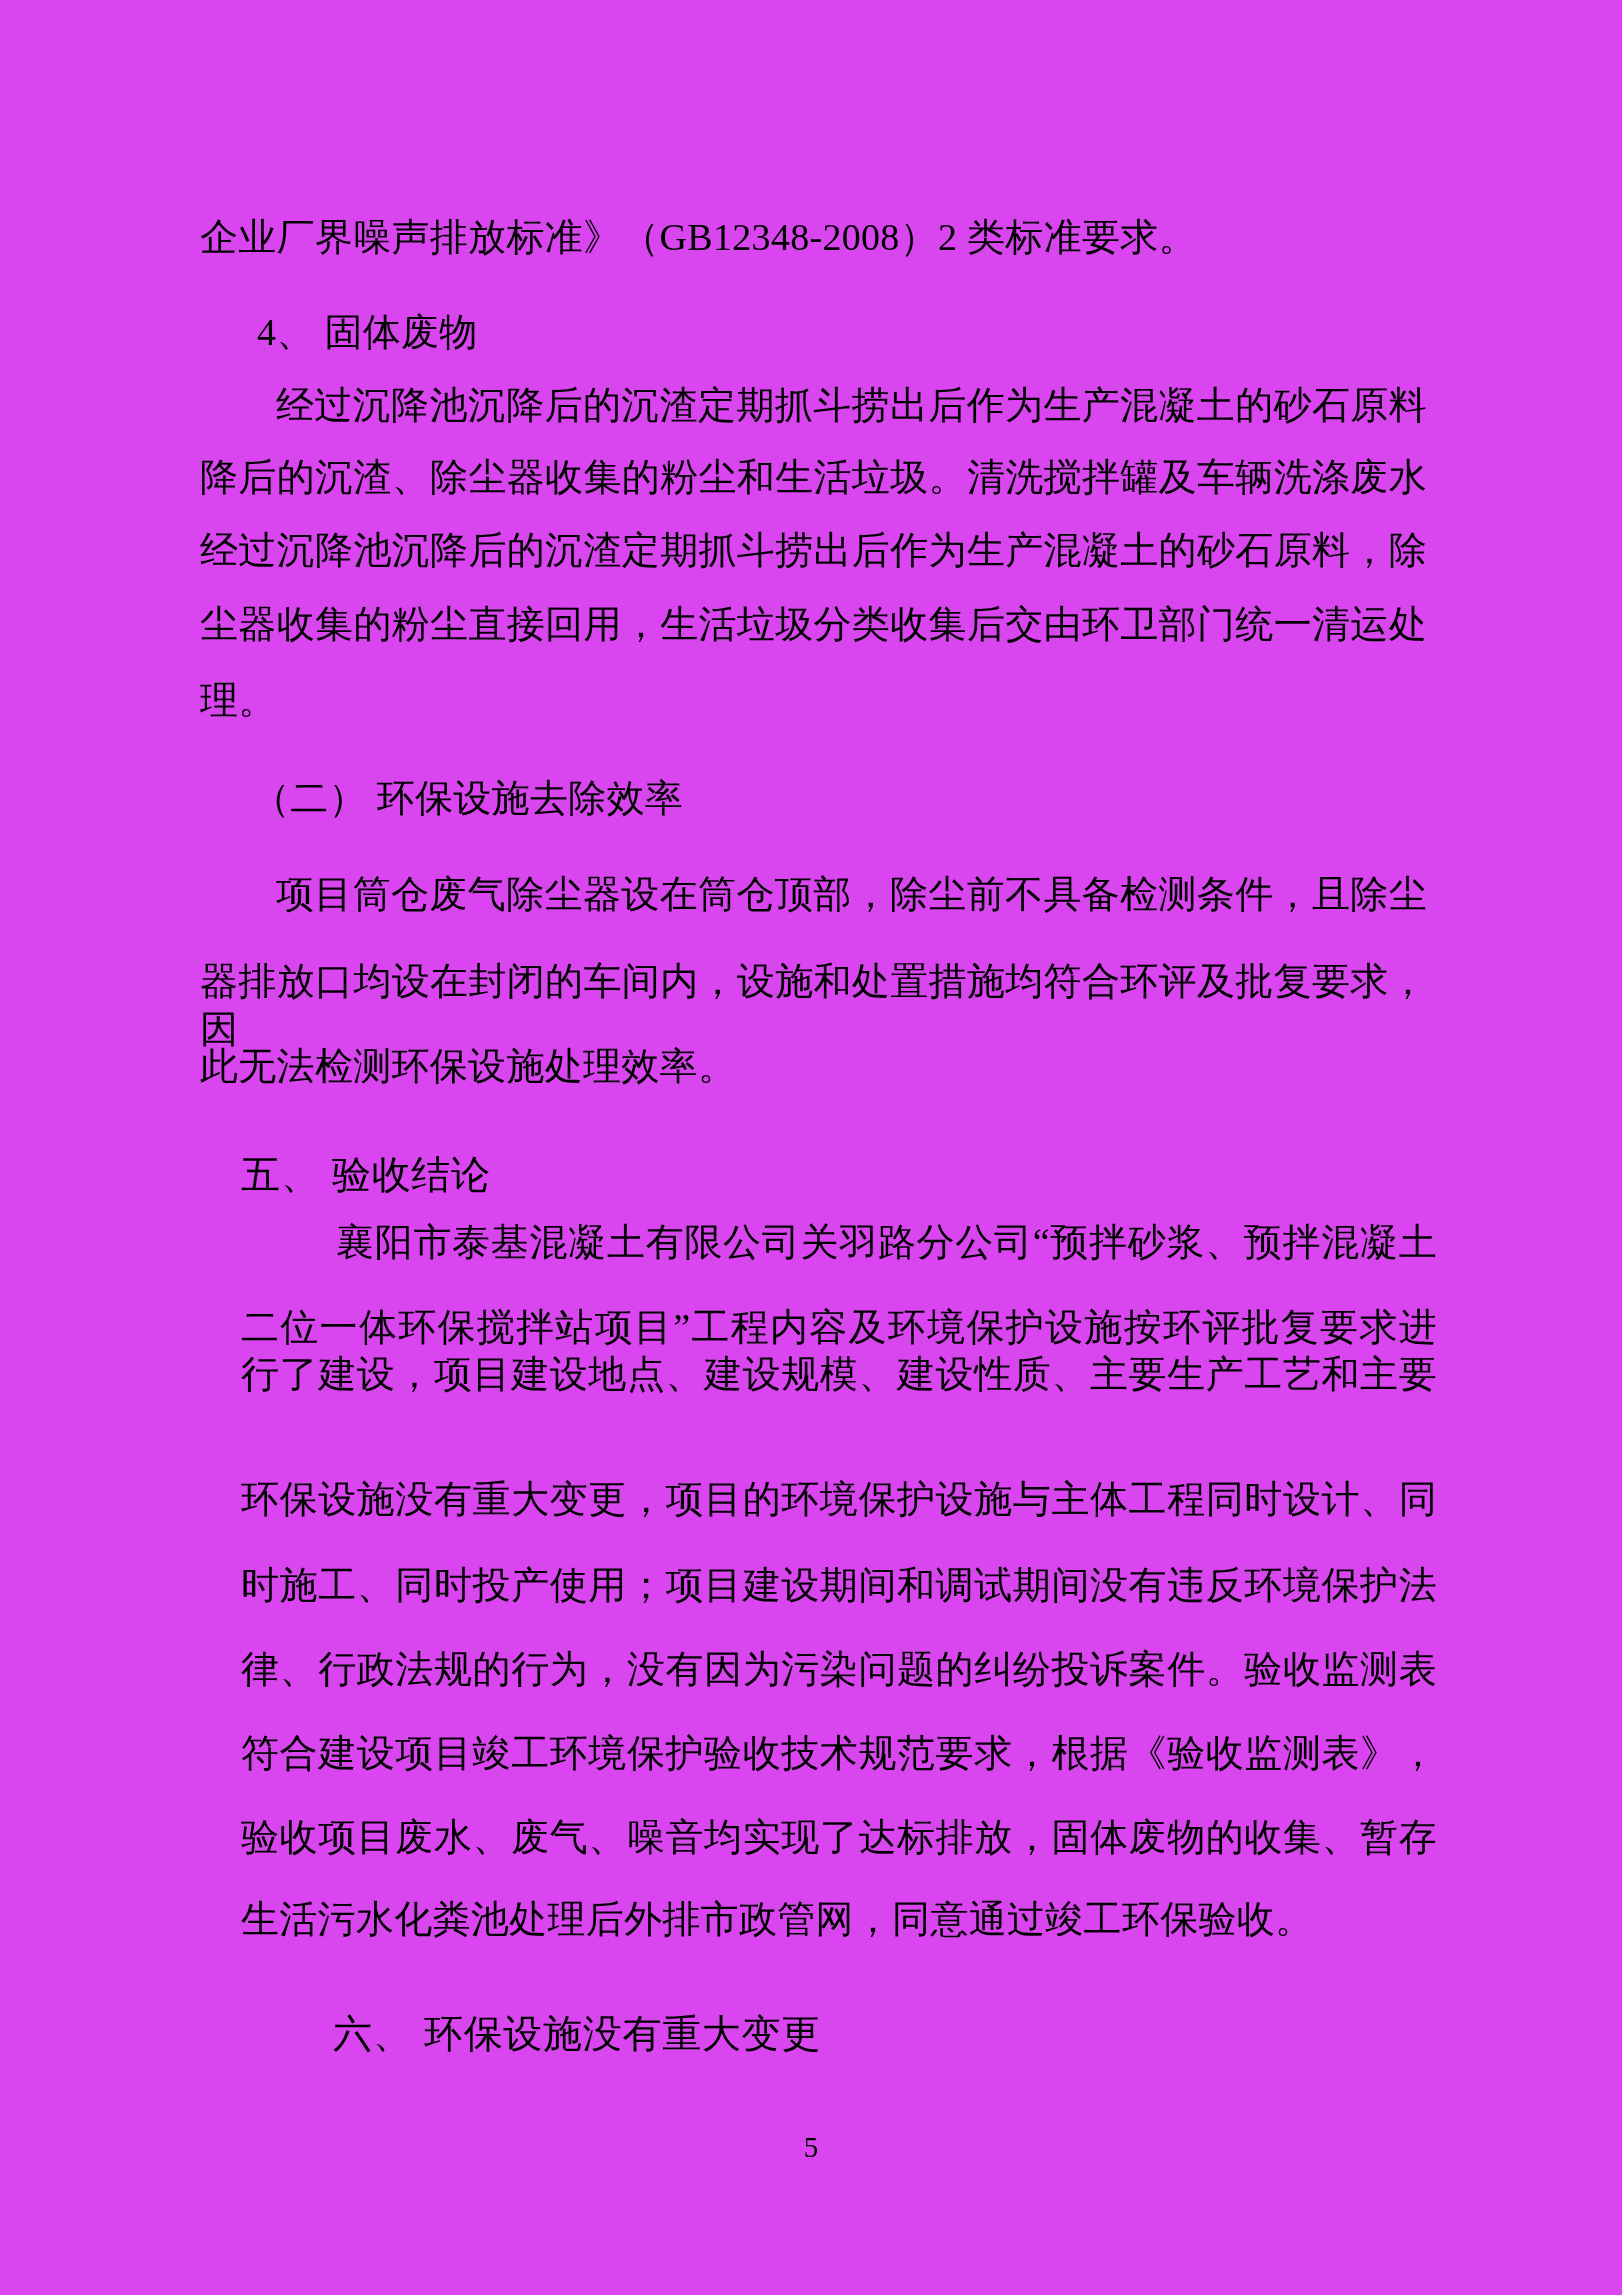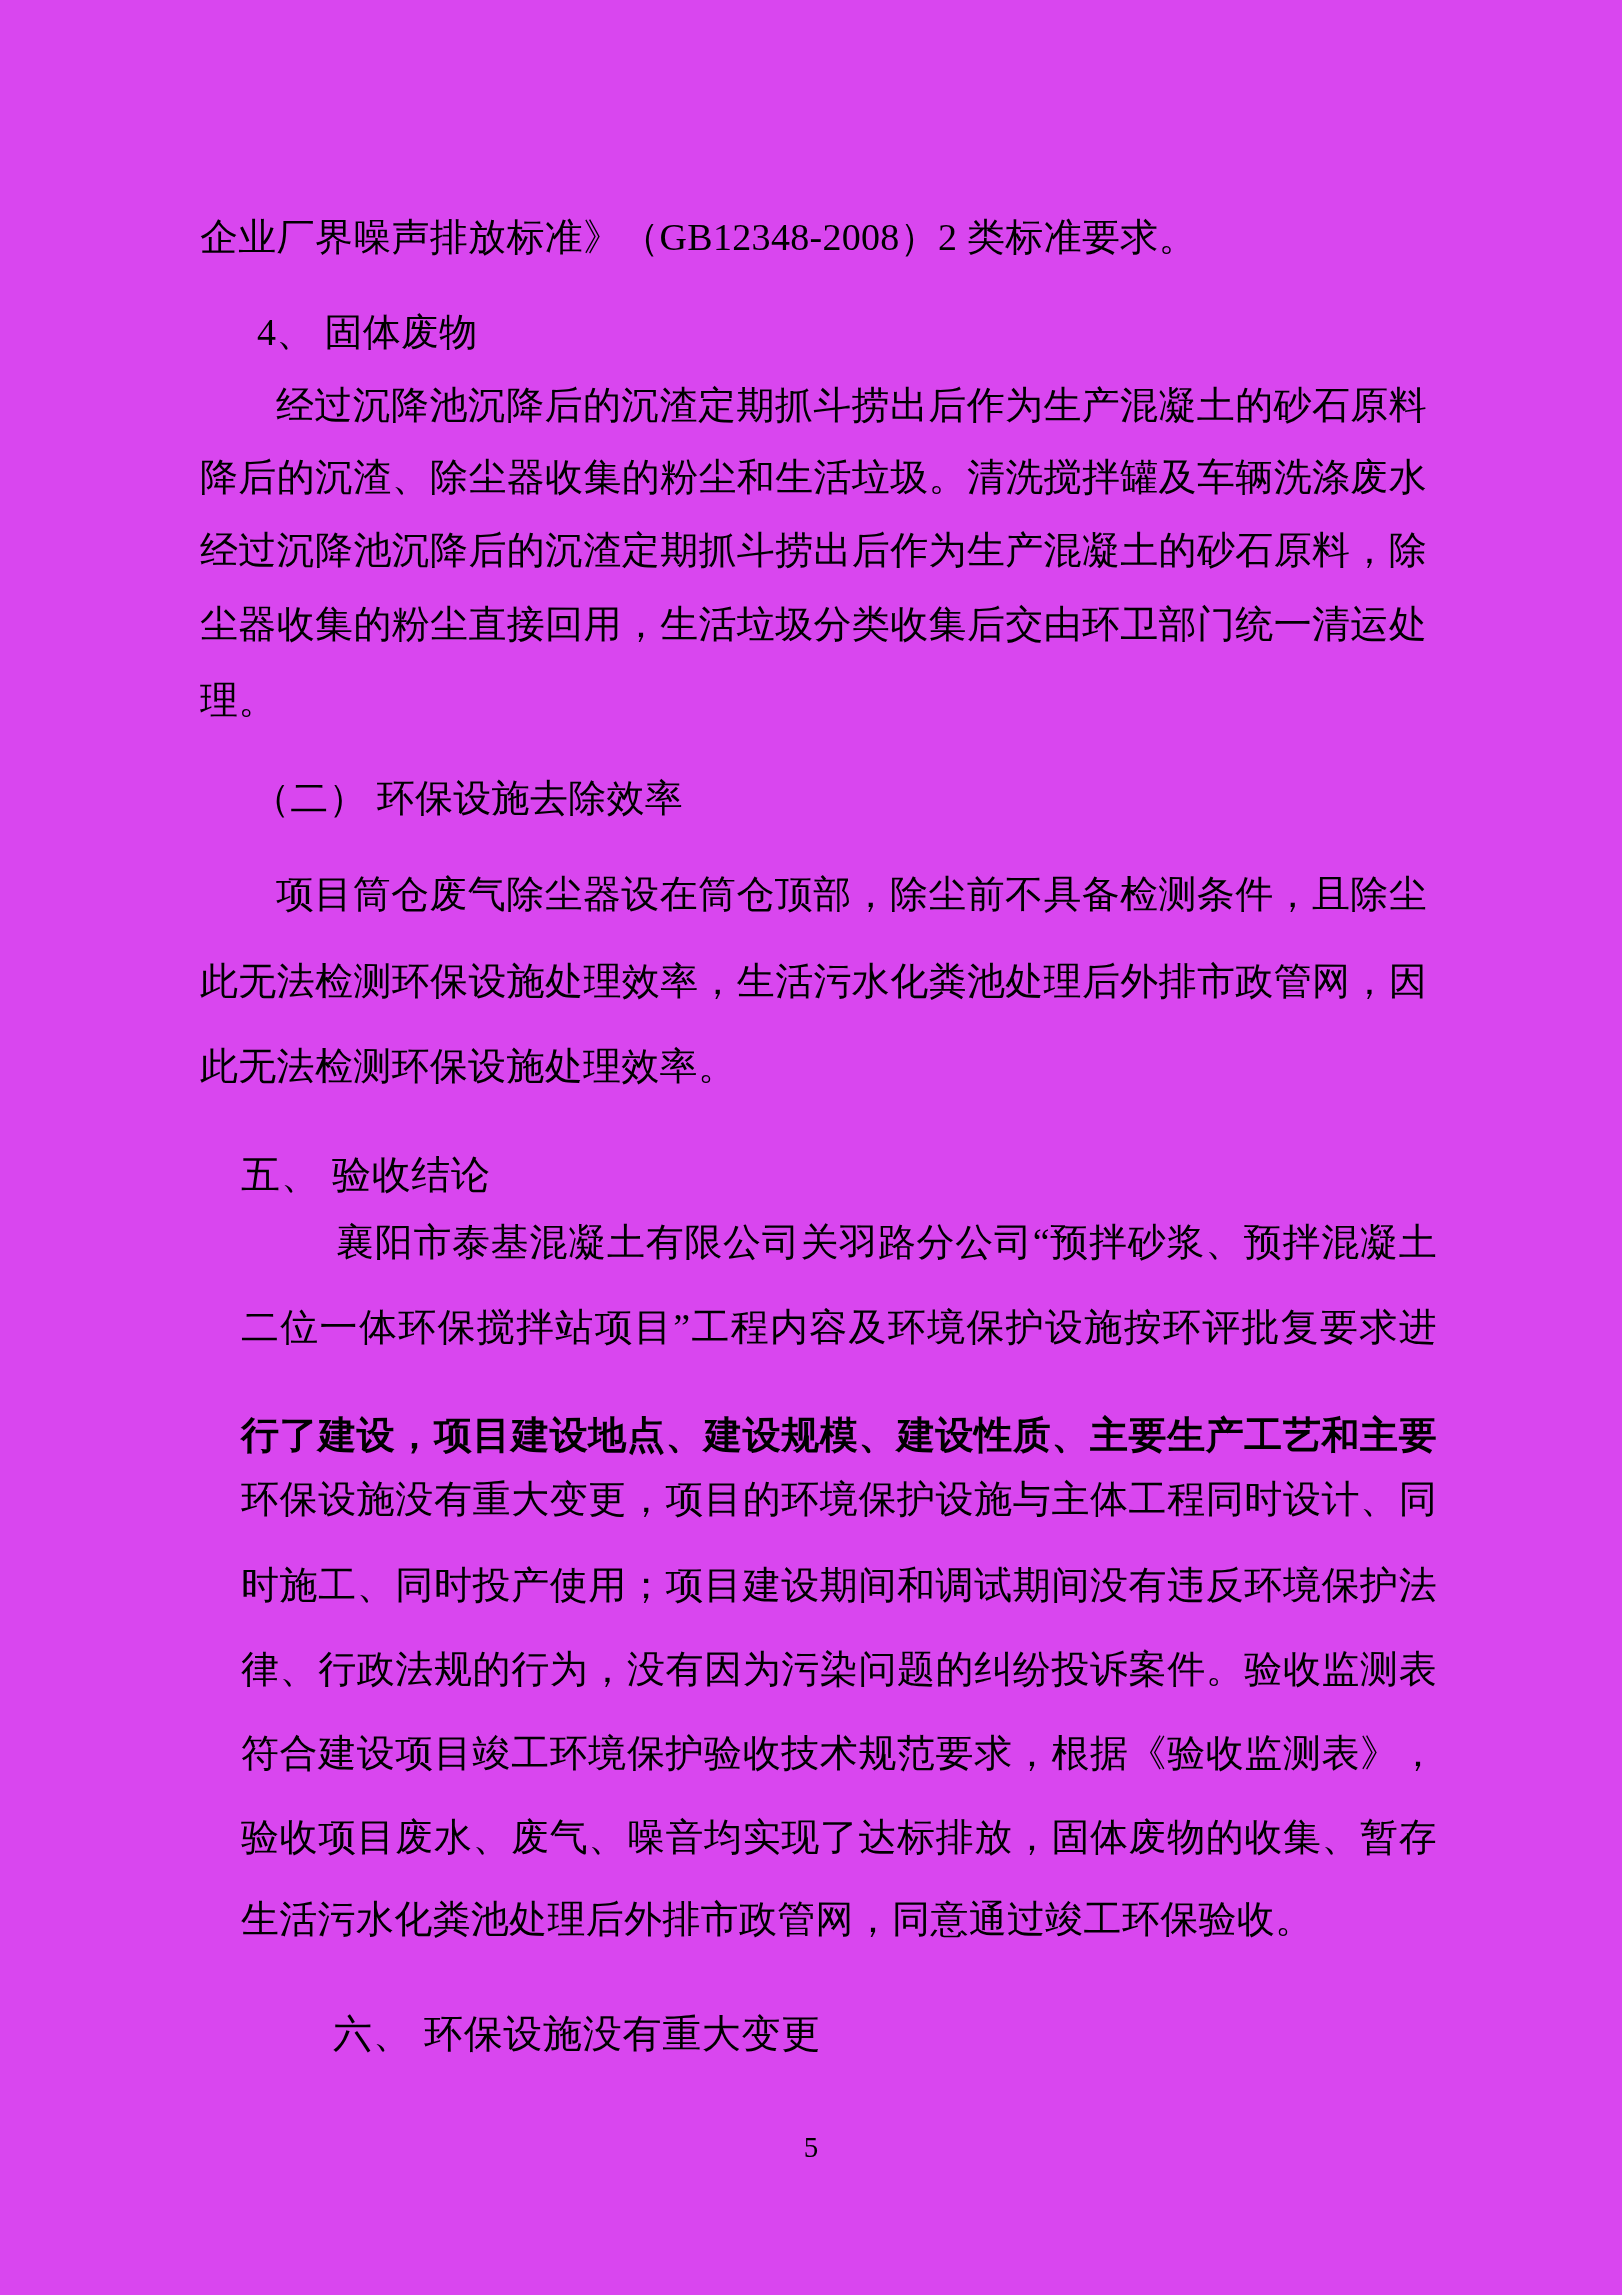--- a/index.html
+++ b/index.html
@@ -72,28 +72,28 @@
 
   <div class="ln bA just ind2" style="top:381px;">经过沉降池沉降后的沉渣定期抓斗捞出后作为生产混凝土的砂石原料</div>
   <div class="ln bA just" style="top:526px;">经过沉降池沉降后的沉渣定期抓斗捞出后作为生产混凝土的砂石原料，除</div>
   <div class="ln bA just" style="top:453px;">降后的沉渣、除尘器收集的粉尘和生活垃圾。清洗搅拌罐及车辆洗涤废水</div>
   <div class="ln bA just" style="top:600px;">尘器收集的粉尘直接回用，生活垃圾分类收集后交由环卫部门统一清运处</div>
   <div class="ln bA" style="top:676px;">理。</div>
 
   <div class="ln hserif" style="top:774px; left:252px;">（二） 环保设施去除效率</div>
 
   <div class="ln bA just ind2" style="top:870px;">项目筒仓废气除尘器设在筒仓顶部，除尘前不具备检测条件，且除尘</div>
-  <div class="ln bA just" style="top:957px;">此无法检测环保设施处理效率，生活污水化粪池处理后外排市政管网，因</div>
+  <div class="ln bA just" style="top:957px;">器排放口均设在封闭的车间内，设施和处置措施均符合环评及批复要求，因</div>
   <div class="ln bA" style="top:1042px;">此无法检测环保设施处理效率。</div>
 
   <div class="ln hbold" style="top:1128px; left:241px;">五、 验收结论</div>
 
   <div class="ln b5 just ind25" style="top:1218px;">襄阳市泰基混凝土有限公司关羽路分公司“预拌砂浆、预拌混凝土</div>
   <div class="ln b5 just" style="top:1303px;">二位一体环保搅拌站项目”工程内容及环境保护设施按环评批复要求进</div>
-  <div class="ln b5 just" style="top:1411px;font-weight:bold;">行了建设，项目建设地点、建设规模、建设性质、主要生产工艺和主要</div>
+  <div class="ln b5 just" style="top:1350px;">行了建设，项目建设地点、建设规模、建设性质、主要生产工艺和主要</div>
   <div class="ln b5 just" style="top:1475px;">环保设施没有重大变更，项目的环境保护设施与主体工程同时设计、同</div>
   <div class="ln b5 just" style="top:1561px;">时施工、同时投产使用；项目建设期间和调试期间没有违反环境保护法</div>
   <div class="ln b5 just" style="top:1645px;">律、行政法规的行为，没有因为污染问题的纠纷投诉案件。验收监测表</div>
   <div class="ln b5 just" style="top:1729px;">符合建设项目竣工环境保护验收技术规范要求，根据《验收监测表》，</div>
   <div class="ln b5 just" style="top:1813px;">验收项目废水、废气、噪音均实现了达标排放，固体废物的收集、暂存</div>
   <div class="ln b5" style="top:1895px;">生活污水化粪池处理后外排市政管网，同意通过竣工环保验收。</div>
 
   <div class="ln hbold" style="top:1987px; left:333px;">六、 环保设施没有重大变更</div>
 
   <div class="ln pagenum" style="top:2128px;">5</div>

